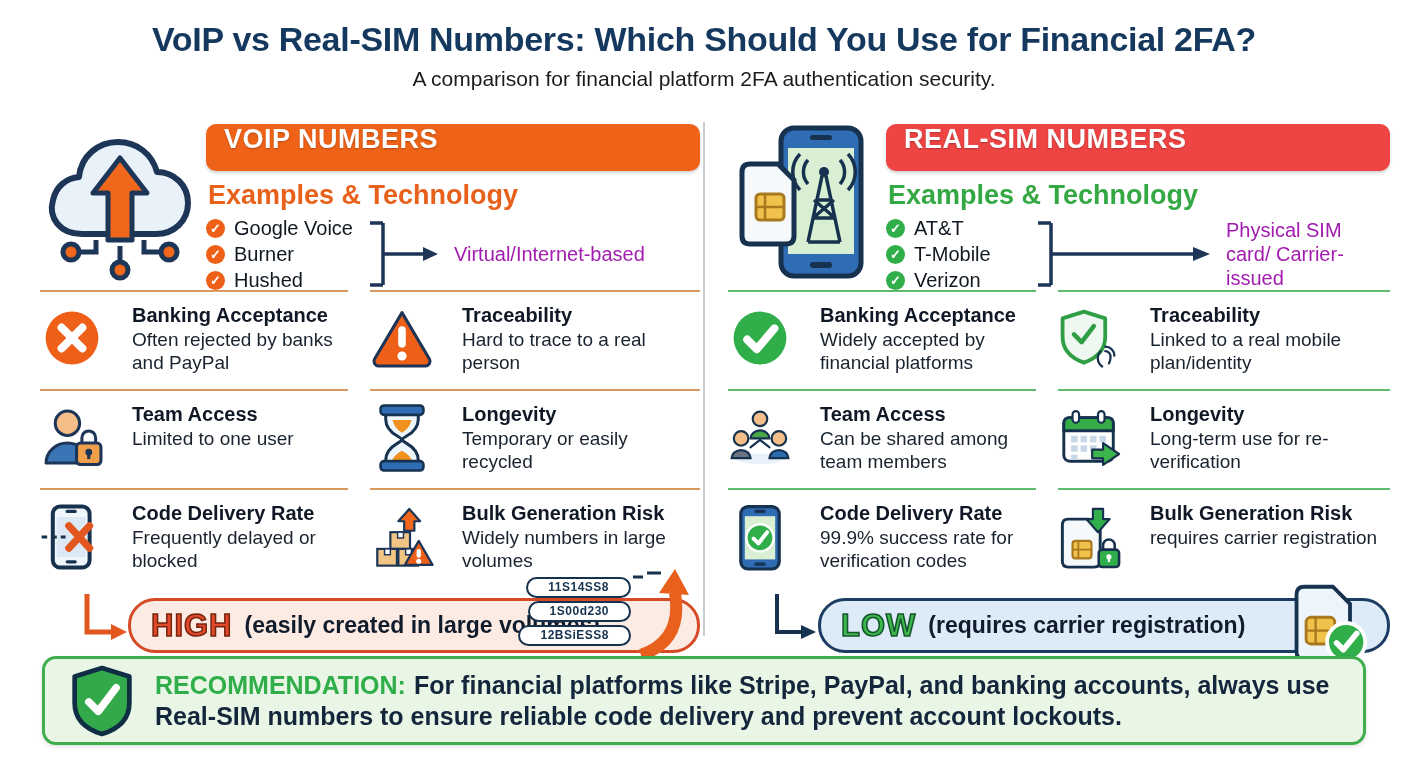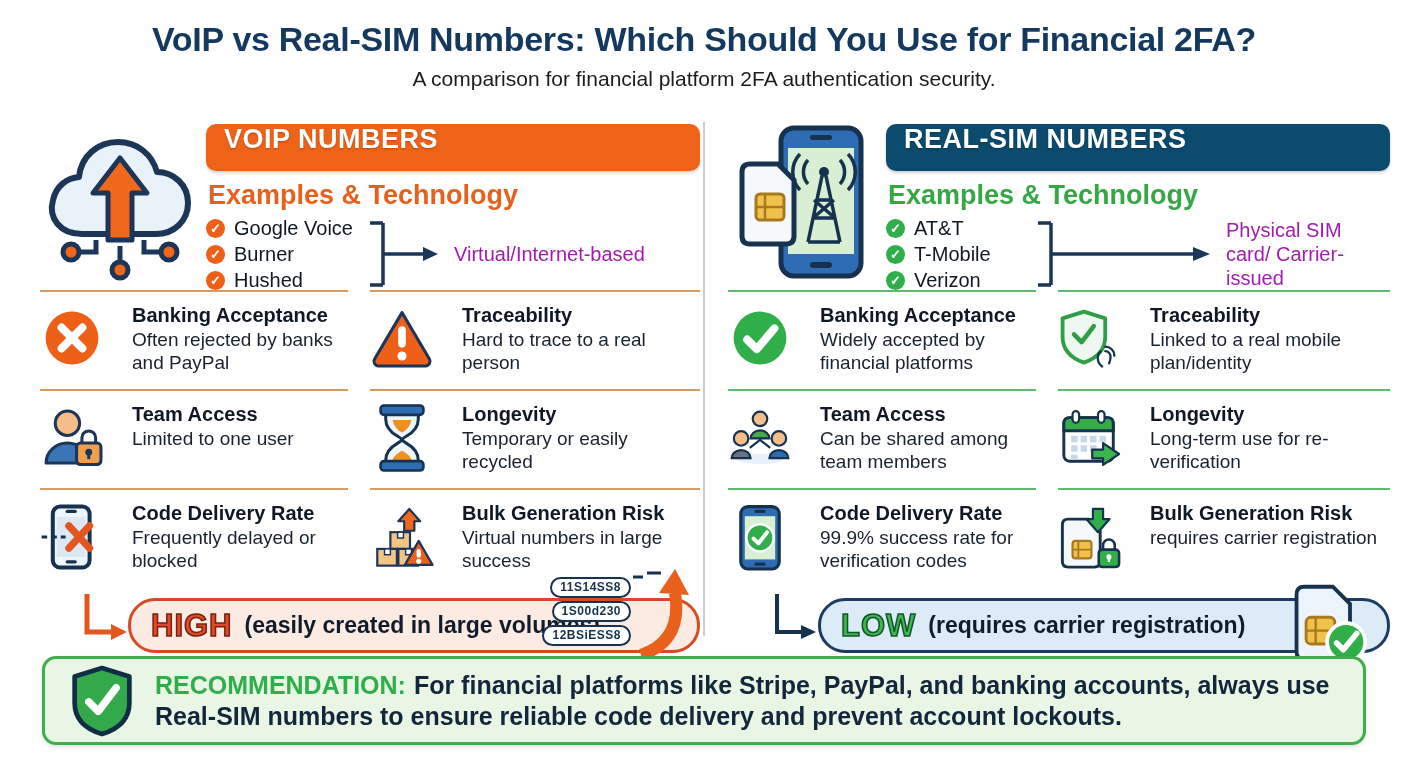--- a/index.html
+++ b/index.html
@@ -20,21 +20,21 @@
 
   .panel-top { display:flex; height:172px; }
   .big-icon { flex:none; display:flex; justify-content:flex-start; padding-top:4px; }
   .voip .big-icon { width:166px; }
   .realsim .big-icon { width:158px; padding-left:8px; }
   .top-right { flex:1; min-width:0; }
 
   .header-bar { height:47px; margin-top:6px; border-radius:10px; display:flex; align-items:flex-start;
                 padding-left:18px; box-shadow:0 2px 3px rgba(0,0,0,0.18); }
   .voip .header-bar { background:#ef6318; }
-  .realsim .header-bar { background:#0c4a6e; }
+  .realsim .header-bar { background:#ef4444; }
   .header-bar span { color:#ffffff; font-size:27px; font-weight:bold; letter-spacing:0.5px;
                      text-shadow:0 1px 2px rgba(0,0,0,0.25); }
 
   .ex-heading { font-size:27px; font-weight:bold; margin:9px 0 3px 2px; }
   .voip .ex-heading { color:#e8611a; }
   .realsim .ex-heading { color:#33a843; }
 
   .ex-wrap { display:flex; align-items:center; }
   .ex-list { flex:none; }
   .voip .ex-list { width:160px; }
@@ -70,21 +70,21 @@
               padding:0 20px; position:relative; margin-top:8px; }
   .voip .risk-box { background:#fcebe3; border:3px solid #d64a26; }
   .realsim .risk-box { background:#ddeaf8; border:3px solid #1c3c63; }
   .risk-word { font-size:31px; font-weight:bold; letter-spacing:1px; }
   .voip .risk-word { color:#e2492a; -webkit-text-stroke:1.5px #73230e; }
   .realsim .risk-word { color:#3cb54a; -webkit-text-stroke:1.5px #14532d; }
   .risk-note { font-size:23px; font-weight:bold; color:#101c2c; margin-left:12px; }
   .pills { position:absolute; right:66px; top:-24px; display:flex; flex-direction:column; gap:3px;
            align-items:flex-end; }
   .pill { border:2.5px solid #16324f; border-radius:11px; background:#fff; font-size:12px;
-          font-weight:bold; color:#16324f; padding:1px 8px; letter-spacing:0.5px; line-height:15px; }
+          font-weight:bold; color:#16324f; padding:1px 20px; letter-spacing:0.5px; line-height:15px; }
   .curve-arrow { position:absolute; right:6px; top:-34px; }
   .sim-badge { position:absolute; right:16px; top:-20px; }
 
   
   .rec { position:absolute; left:42px; top:656px; width:1324px; height:89px; background:#e9f6e6;
          border:3px solid #3fae4c; border-radius:14px; display:flex; align-items:center;
          padding:0 24px; gap:20px; box-shadow:0 2px 4px rgba(0,0,0,0.12); }
   .rec-ic { flex:none; }
   .rec-text { font-size:25px; font-weight:bold; line-height:1.24; color:#14263c; }
   .rec-label { color:#2fae49; margin-right:8px; }
@@ -231,21 +231,21 @@
             <rect x="20" y="59" width="8" height="8" fill="#fff" stroke="#1d3557" stroke-width="2"></rect>
             <rect x="39" y="59" width="27" height="23" fill="#f3c585" stroke="#1d3557" stroke-width="3"></rect>
             <rect x="49" y="59" width="8" height="8" fill="#fff" stroke="#1d3557" stroke-width="2"></rect>
             <path d="M67 48 L86 81 H48 Z" fill="#ee5f17" stroke="#1d3557" stroke-width="3" stroke-linejoin="round"></path>
             <rect x="64" y="59" width="6" height="12" rx="3" fill="#fff"></rect>
             <circle cx="67" cy="76" r="3.5" fill="#fff"></circle>
           </svg>
         </div>
         <div class="txt">
             <h3>Bulk Generation Risk</h3>
-          <p>Virtual numbers in large success</p>
+          <p>Widely numbers in large volumes</p>
           </div>
       </div>
     </div>
 
     <div class="risk-row">
       <div class="elbow">
         <svg width="46" height="58" viewBox="0 0 46 58">
           <path d="M5 2 V40 H30" stroke="#e2571f" stroke-width="5" fill="none"></path>
           <polygon points="29,32 45,40 29,48" fill="#e2571f"></polygon>
         </svg>

